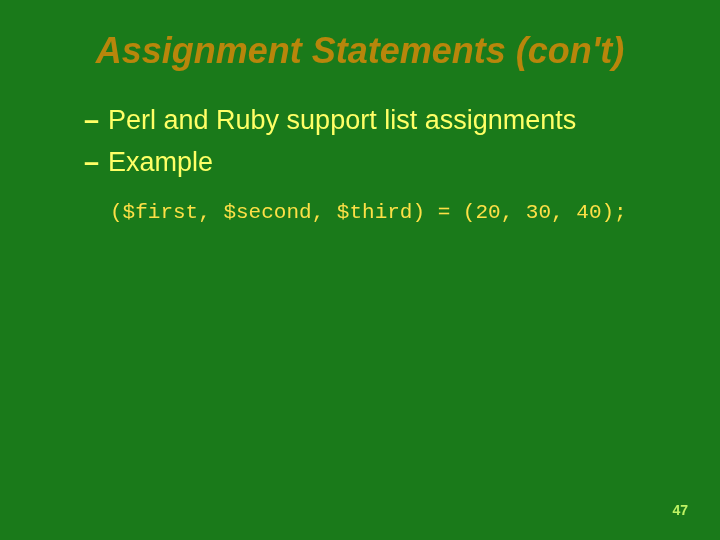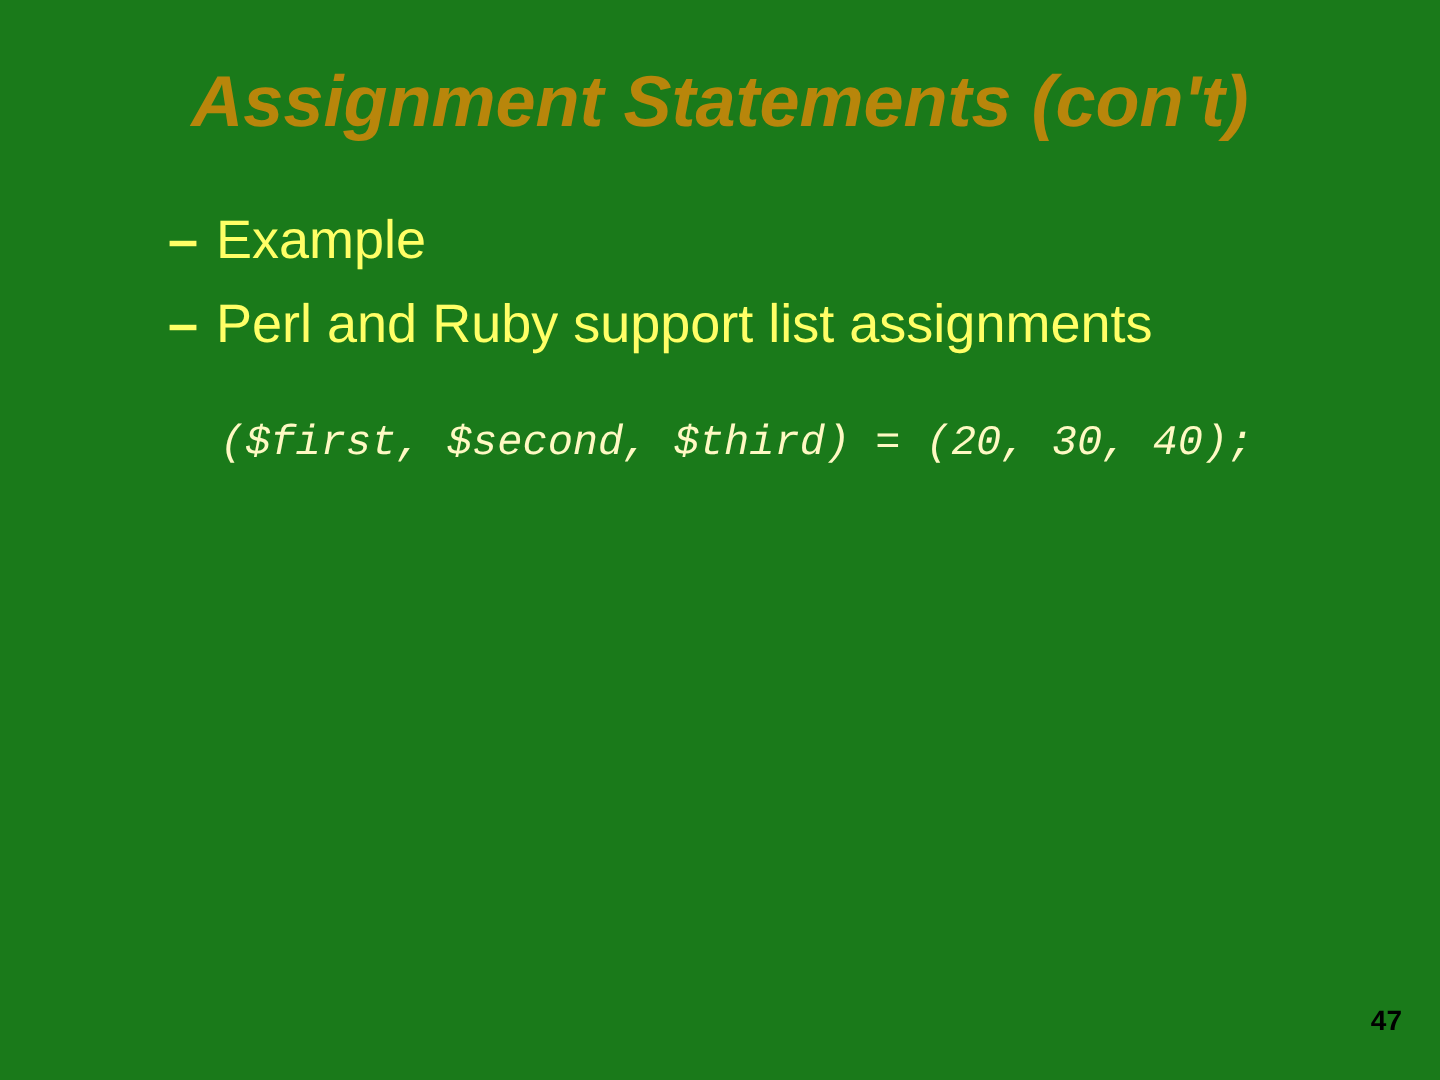--- a/index.html
+++ b/index.html
@@ -58,47 +58,46 @@
   }
   .level2::before {
     content: "–";
     position: absolute;
     left: 44px;
     top: 0;
     color: #ffff66;
     font-weight: bold;
   }
   .codeblock {
-    color: #fef9c3;
+    color: #fde047;
     font-family: "Courier New", Courier, monospace;
     font-size: 21px;
-    margin: 28px 0 0 70px;
+    margin: 18px 0 0 70px;
     white-space: pre;
     line-height: 1.3;
-    font-style: italic;
   }
   .pagenum {
     position: absolute;
-    right: 19px;
+    right: 32px;
     bottom: 22px;
-    color: #000000;
+    color: #bef264;
     font-family: Arial, Helvetica, sans-serif;
     font-weight: bold;
     font-size: 14px;
   }
 </style>
 </head>
 <body>
 
 <div class="slide">
 
   <div class="title">Assignment Statements (con't)</div>
 
 
+  <div class="level2">Perl and Ruby support list assignments</div>
+
   <div class="level2">Example</div>
-
-  <div class="level2">Perl and Ruby support list assignments</div>
 
   <div class="codeblock">($first, $second, $third) = (20, 30, 40);</div>
 
   <div class="pagenum">47</div>
 
 </div>
 
 </body></html>

